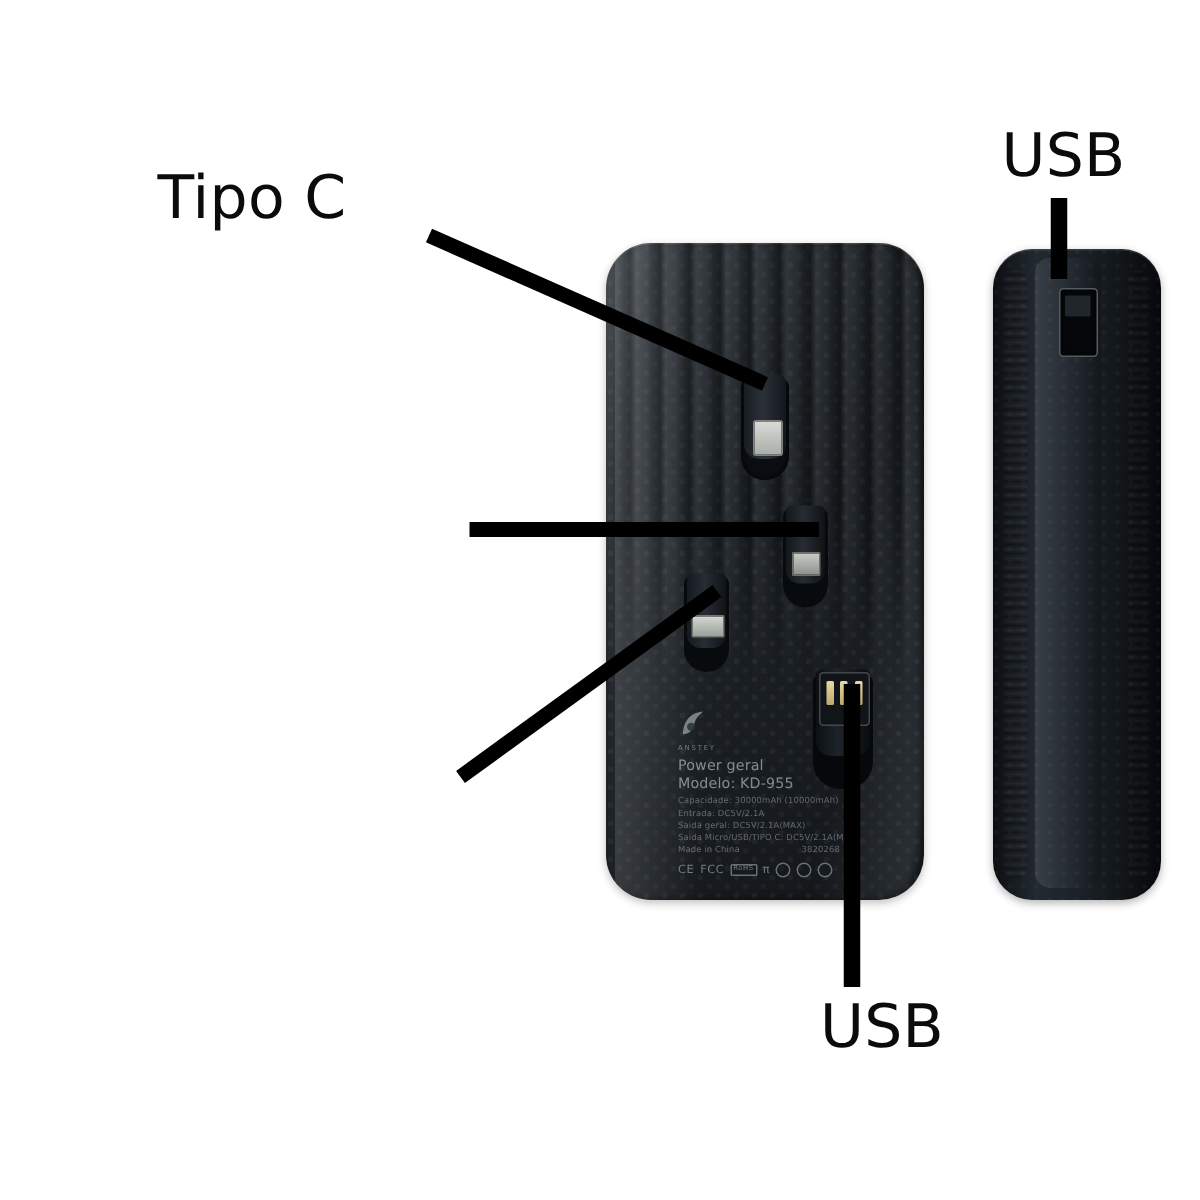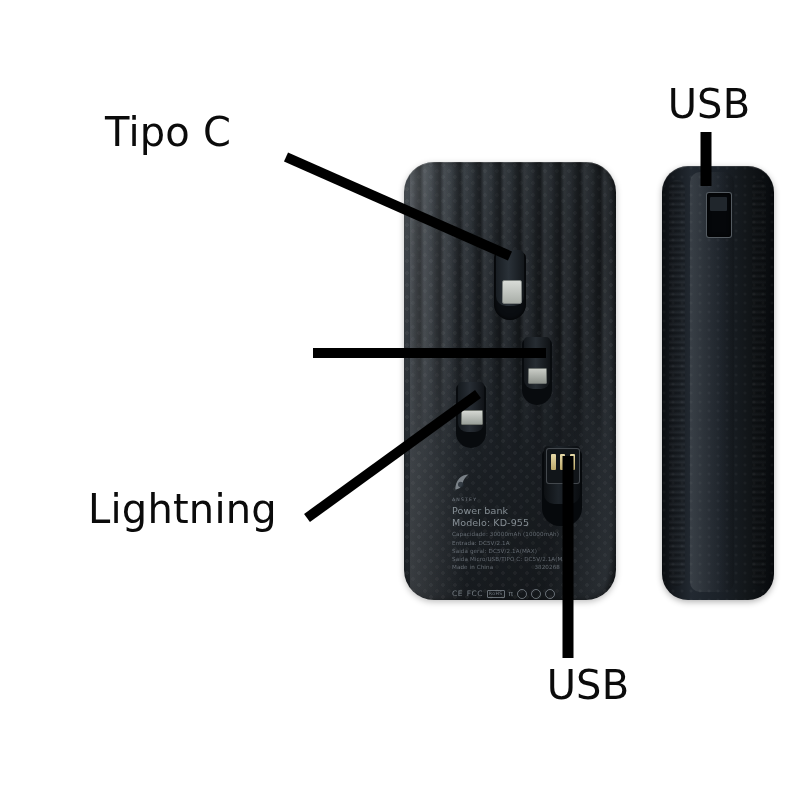--- a/index.html
+++ b/index.html
@@ -317,21 +317,21 @@
   .spec-line     { font-size: 5.6px; color: rgba(172,182,192,0.5); line-height: 1.5; }
   #label-specs   { margin-top: 1px; }
   #label-footer-row {
     display: flex;
     justify-content: space-between;
     width: 108px;
     font-size: 5.6px;
     color: rgba(172,182,192,0.5);
   }
   #cert-row {
-    margin-top: 19px;
+    margin-top: 5px;
     display: flex;
     align-items: center;
     gap: 4px;
     font-size: 8px;
     color: rgba(186,196,206,0.55);
     letter-spacing: 0.4px;
   }
   .cert-item { font-size: 7.5px; line-height: 1; }
   .cert-box {
     border: 0.7px solid rgba(186,196,206,0.5);
@@ -355,21 +355,21 @@
     <div id="main-texture"></div>
     <div id="main-ribs"></div>
     <div id="main-gloss"></div>
 
     <div id="back-label">
       <svg id="brand-mark" viewBox="0 0 24 24">
         <path d="M4 21 C4 10, 11 3, 20 3 C20 3, 14 7, 13 13 C12.4 17, 9 21, 4 21 Z" fill="rgba(196,206,214,0.55)"></path>
         <circle cx="10.5" cy="15" r="3.3" fill="rgba(40,48,56,0.85)"></circle>
       </svg>
       <div id="brand-name">ANSTEY</div>
-      <div id="label-product">Power bank</div>
+      <div id="label-product">Power geral</div>
       <div id="label-model">Modelo: KD-955</div>
       <div id="label-specs">
         <div class="spec-line">Capacidade: 30000mAh (10000mAh)</div>
         <div class="spec-line">Entrada: DC5V/2.1A</div>
         <div class="spec-line">Saida geral: DC5V/2.1A(MAX)</div>
         <div class="spec-line">Saida Micro/USB/TIPO C: DC5V/2.1A(MAX)</div>
       </div>
       <div id="label-footer-row">
         <span>Made in China</span>
         <span>3820268</span>
@@ -419,19 +419,18 @@
     <line x1="286" y1="157" x2="510" y2="256" stroke="#000" stroke-width="10"></line>
     <line x1="313" y1="353" x2="546" y2="353" stroke="#000" stroke-width="10"></line>
     <line x1="307" y1="518" x2="478" y2="394" stroke="#000" stroke-width="10"></line>
     <line x1="706" y1="132" x2="706" y2="186" stroke="#000" stroke-width="11"></line>
     <line x1="568" y1="456" x2="568" y2="658" stroke="#000" stroke-width="11"></line>
   </svg>
 
   <div class="label" id="label-tipo-c">Tipo C</div>
 
 
-  <div class="label" id="label-lightning">Lightning</div>
 
   <div class="label" id="label-usb-top">USB</div>
 
   <div class="label" id="label-usb-bot">USB</div>
 
 </div>
 
 </body></html>

